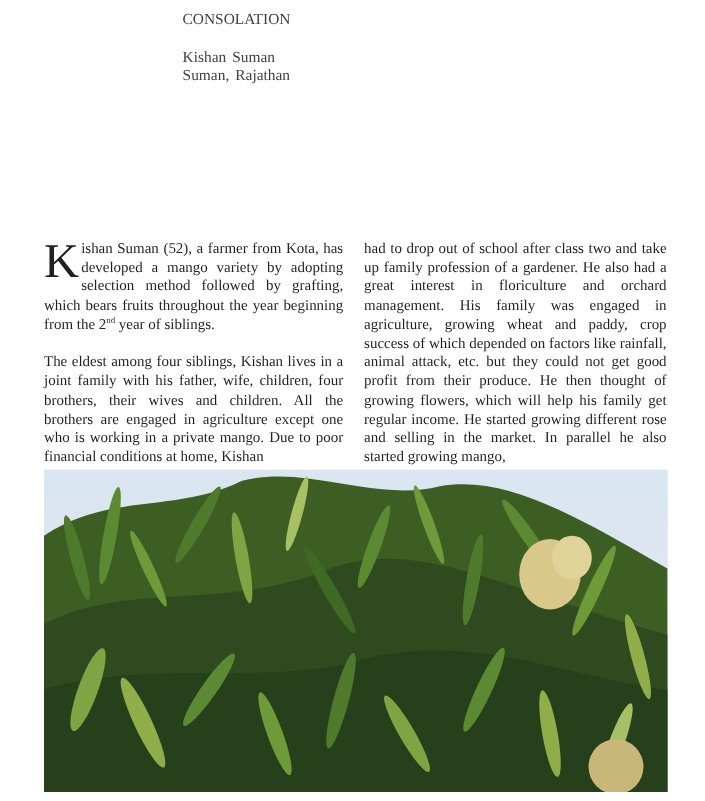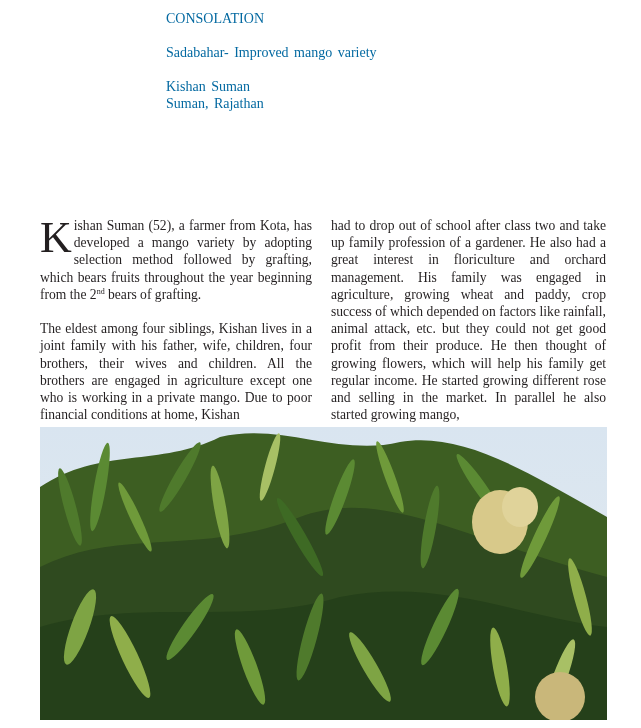--- a/index.html
+++ b/index.html
@@ -1,18 +1,18 @@
 <!DOCTYPE html>
 <html><head>
 <meta charset="utf-8">
 <style>
   html, body { margin: 0; padding: 0; background: #ffffff; }
   body { width: 641px; height: 728px; position: relative; overflow: hidden;
          font-family: "DejaVu Serif", "Liberation Serif", serif; color: #231f20; }
-  .header { position: absolute; left: 166px; top: 10px; font-family: "Liberation Serif", serif; font-size: 14px; line-height: 17px; color: #0369a1; word-spacing: 2px; }
+  .header { position: absolute; left: 166px; top: 10px; font-family: "Liberation Serif", serif; font-size: 14px; line-height: 17px; color: #404040; word-spacing: 2px; }
   .header .category { margin: 0 0 17px 0; }
   .header .title { margin: 0 0 17px 0; }
   .header .name, .header .place { margin: 0; }
 
   .col { position: absolute; top: 217px; width: 272px; font-family: "Liberation Serif", serif;
          font-size: 13.6px; line-height: 17.2px; text-align: justify; color: #231f20; }
   .col p { margin: 0 0 17.2px 0; }
   .col-left { left: 40px; }
   .col-right { left: 331px; width: 275px; }
   .dropcap { float: left; font-size: 44px; line-height: 32px; margin: 3px 2px 0 0; padding-top: 2px; font-family: "Liberation Serif", serif; color: #231f20; }
@@ -20,27 +20,26 @@
 
   .photo { position: absolute; left: 40px; top: 427px; width: 567px; height: 293px; overflow: hidden;
            background: linear-gradient(180deg, #dbe6f0 0%, #d8e3ec 40%, #e1e9ef 100%); }
   .photo svg { display: block; }
 </style>
 </head>
 <body>
 
 <div class="header">
   <p class="category">CONSOLATION</p>
-  <p class="title">Sadabahar- Improved mango variety</p>
   <p class="name">Kishan Suman</p>
   <p class="place">Suman, Rajathan</p>
 </div>
 
 <div class="col col-left">
-  <p><span class="dropcap">K</span><span>ishan Suman (52), a farmer from Kota, has developed a mango variety by adopting selection method followed by grafting, which bears fruits throughout the year beginning from the 2</span><sup>nd</sup><span> bears of grafting.</span></p>
+  <p><span class="dropcap">K</span><span>ishan Suman (52), a farmer from Kota, has developed a mango variety by adopting selection method followed by grafting, which bears fruits throughout the year beginning from the 2</span><sup>nd</sup><span> year of siblings.</span></p>
   <p>The eldest among four siblings, Kishan lives in a joint family with his father, wife, children, four brothers, their wives and children. All the brothers are engaged in agriculture except one who is working in a private mango. Due to poor financial conditions at home, Kishan</p>
 </div>
 
 <div class="col col-right">
   <p>had to drop out of school after class two and take up family profession of a gardener. He also had a great interest in floriculture and orchard management. His family was engaged in agriculture, growing wheat and paddy, crop success of which depended on factors like rainfall, animal attack, etc. but they could not get good profit from their produce. He then thought of growing flowers, which will help his family get regular income. He started growing different rose and selling in the market. In parallel he also started growing mango,</p>
 </div>
 
 <div class="photo">
   <svg width="567" height="293" viewBox="0 0 567 293">
     <defs>

